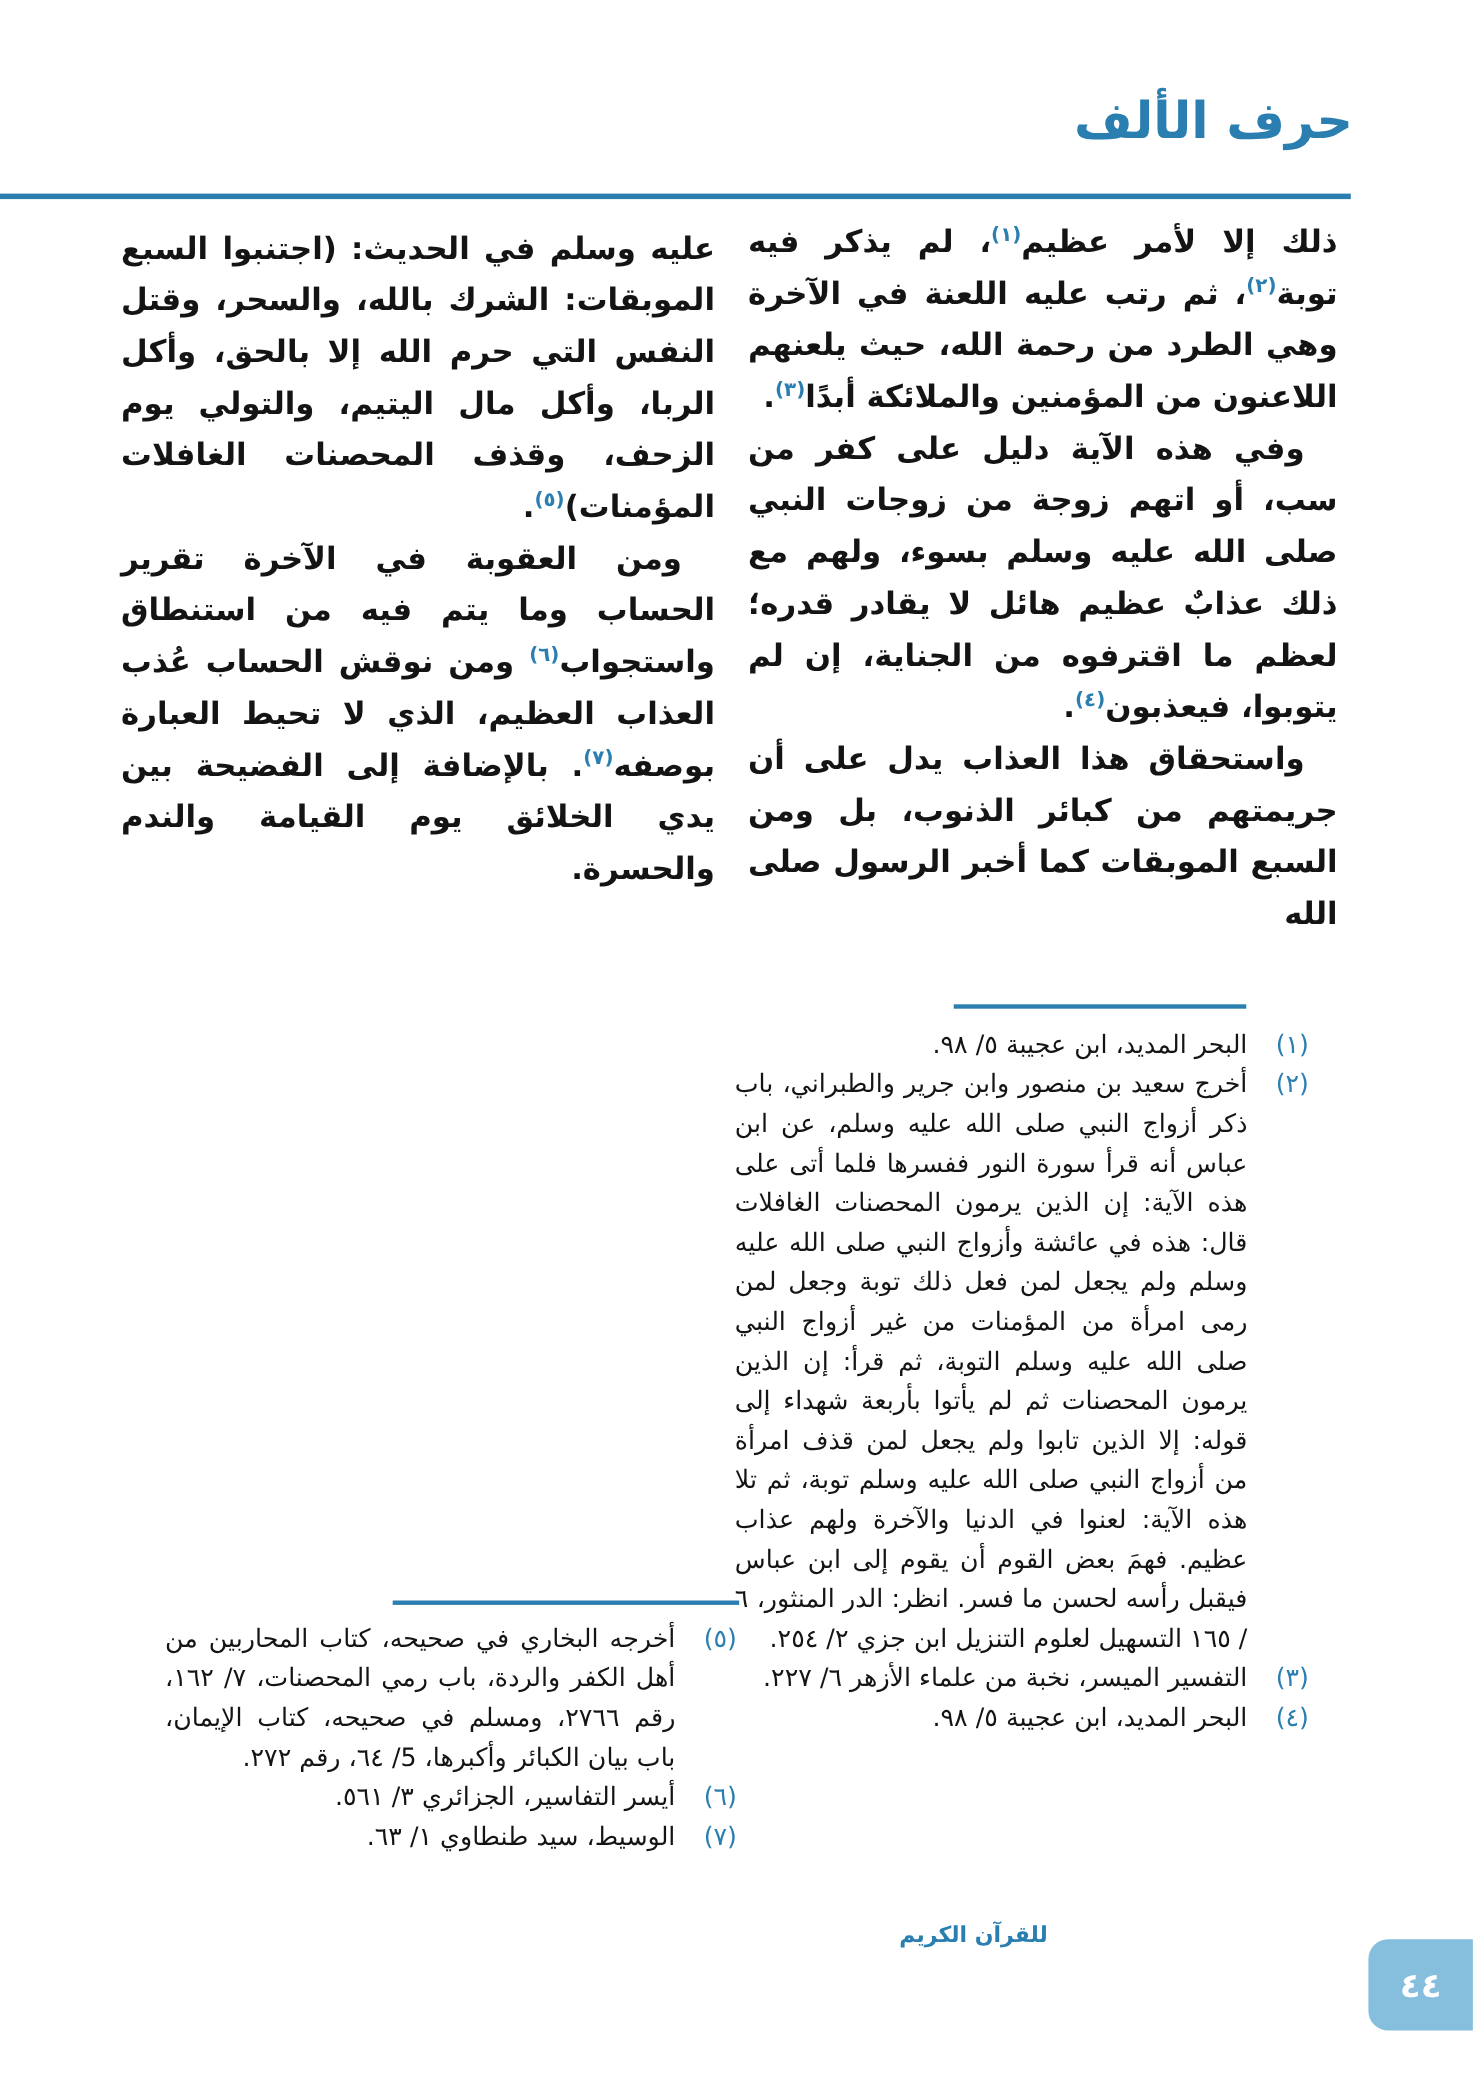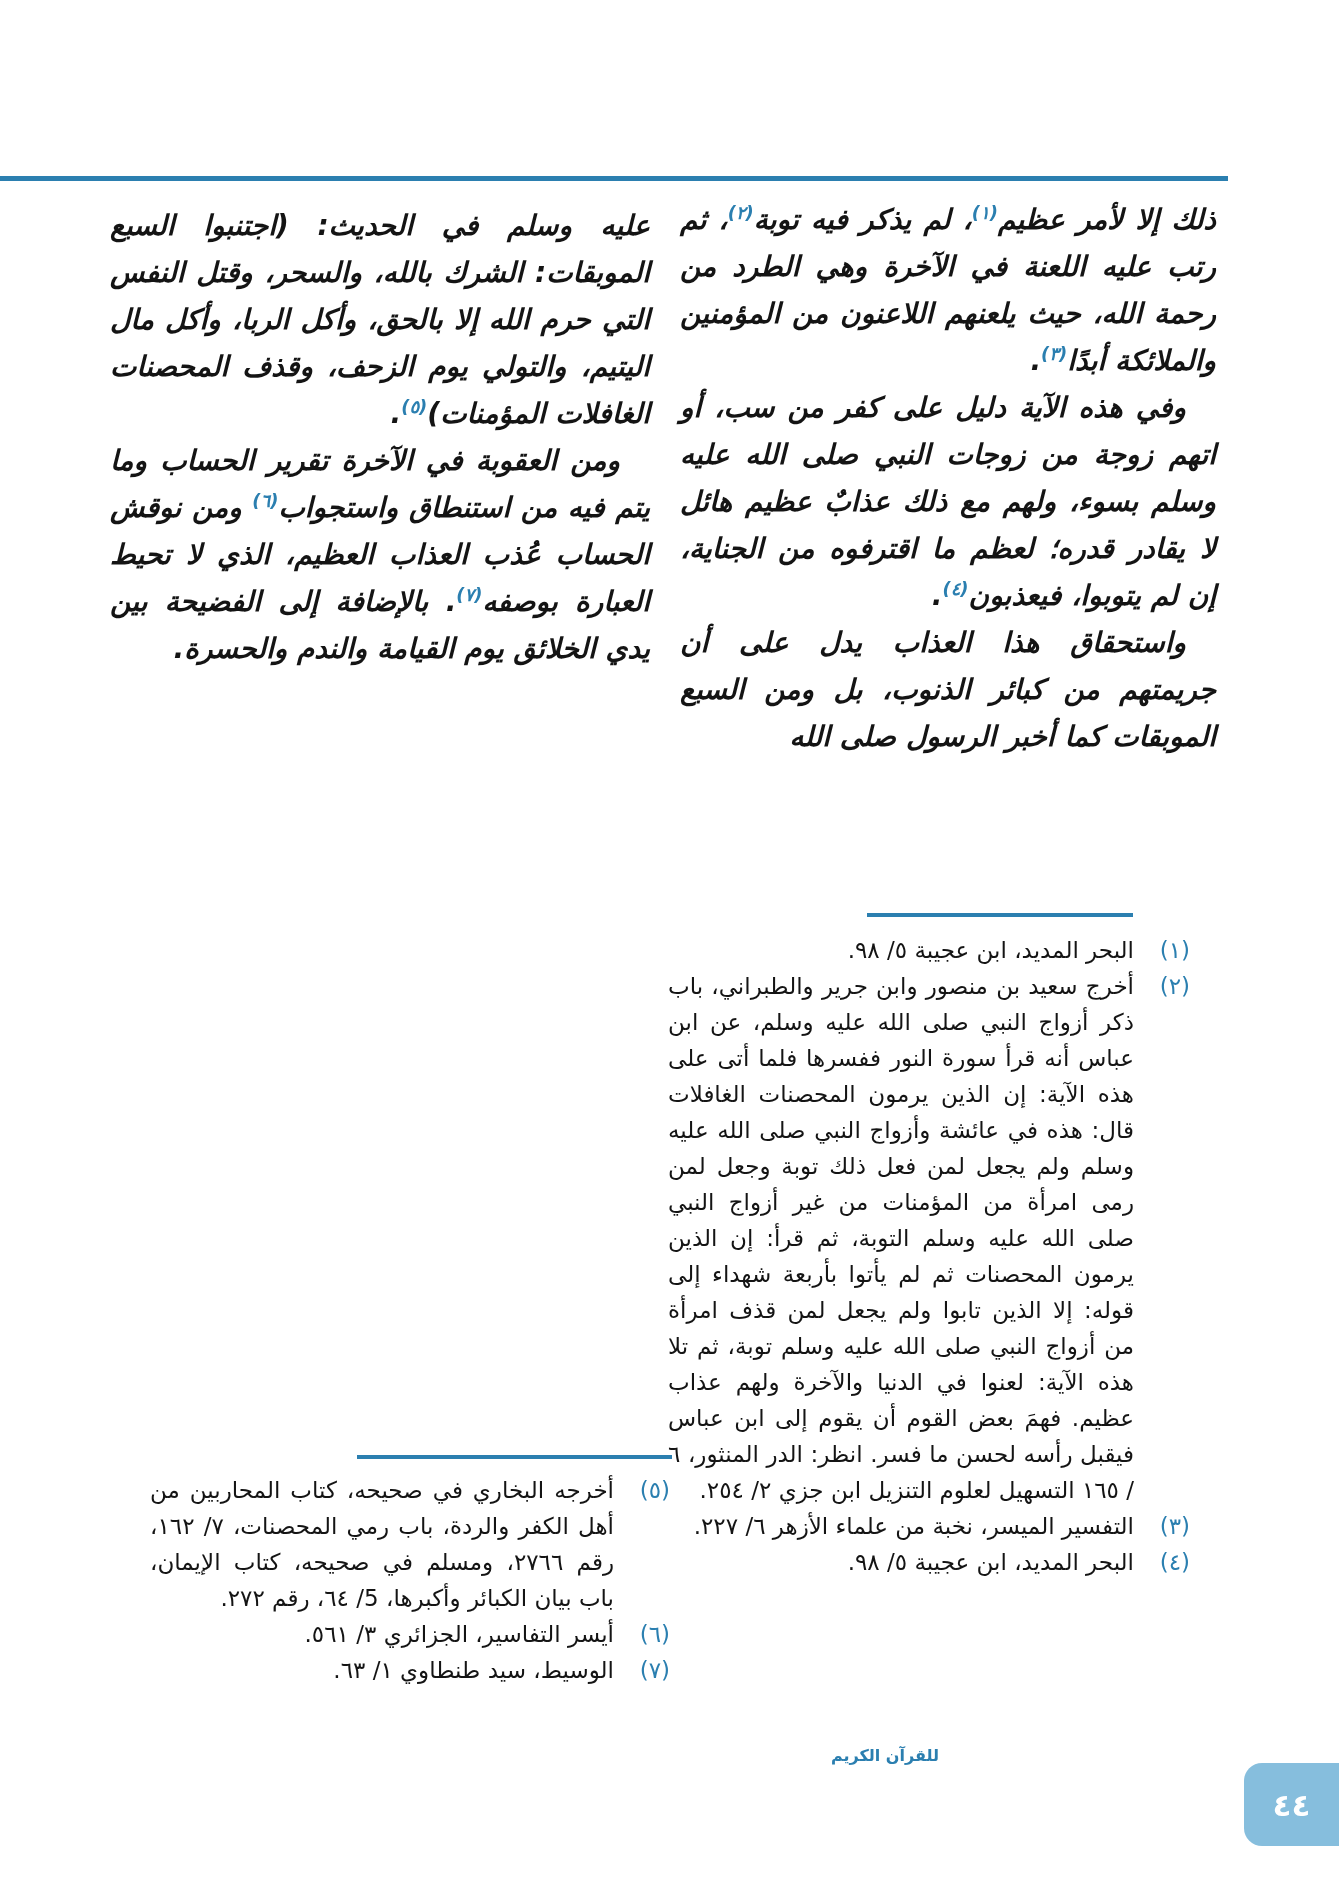--- a/index.html
+++ b/index.html
@@ -26,21 +26,21 @@
     position:absolute;top:176px;left:0;
     width:1228px;height:5px;
     background:var(--accent);
   }
   .col{
     position:absolute;
     direction:rtl;
     text-align:justify;
     color:var(--text);
     font-weight:bold;
-    font-size:28px;line-height:47px;font-style:italic;
+    font-size:28px;line-height:47px;
   }
   .col p{margin:0;}
   .col p.indent{text-indent:30px;}
   .fn-ref{
     color:var(--accent);
     font-size:18px;
     vertical-align:super;
     line-height:0;
     font-weight:bold;
   }
@@ -62,36 +62,37 @@
   .footnote{position:relative;padding-right:58px;}
   .fn-num{
     position:absolute;right:2px;top:0;
     color:var(--accent);
   }
   .footer-logo{
     position:absolute;top:1746px;left:740px;width:290px;
     text-align:center;color:var(--accent);
   }
   .logo-main{font-size:35px;font-weight:bold;line-height:1.5;white-space:nowrap;}
-  .logo-sub{font-size:16px;font-weight:bold;margin-top:0px;}
+  .logo-sub{font-size:20px;font-weight:bold;margin-top:0px;}
   .page-badge{
     position:absolute;top:1763px;right:0;
     width:95px;height:83px;
     background:var(--badge);
     border-radius:18px 0 0 18px;
     color:#ffffff;
     font-size:31px;font-weight:bold;
     display:flex;align-items:center;justify-content:center;
   }
 </style>
 </head>
 <body>
 
 <div class="page">
 
+  <div class="header-title">حرف الألف</div>
 
   <div class="header-rule"></div>
 
   <div class="col col-right">
       <p class="">ذلك إلا لأمر عظيم<span class="fn-ref">(١)</span>، لم يذكر فيه توبة<span class="fn-ref">(٢)</span>، ثم رتب عليه اللعنة في الآخرة وهي الطرد من رحمة الله، حيث يلعنهم اللاعنون من المؤمنين والملائكة أبدًا<span class="fn-ref">(٣)</span>.</p>
       <p class="indent">وفي هذه الآية دليل على كفر من سب، أو اتهم زوجة من زوجات النبي صلى الله عليه وسلم بسوء، ولهم مع ذلك عذابٌ عظيم هائل لا يقادر قدره؛ لعظم ما اقترفوه من الجناية، إن لم يتوبوا، فيعذبون<span class="fn-ref">(٤)</span>.</p>
       <p class="indent">واستحقاق هذا العذاب يدل على أن جريمتهم من كبائر الذنوب، بل ومن السبع الموبقات كما أخبر الرسول صلى الله</p>
     </div>
 
   <div class="col col-left">

